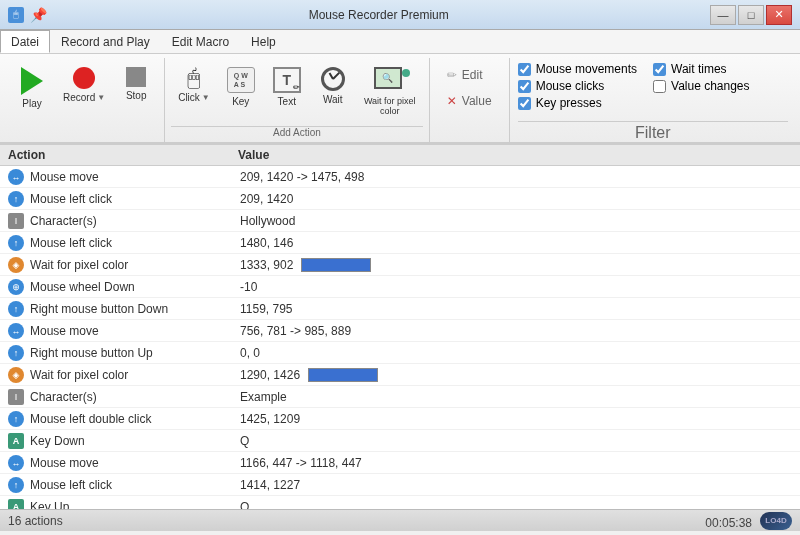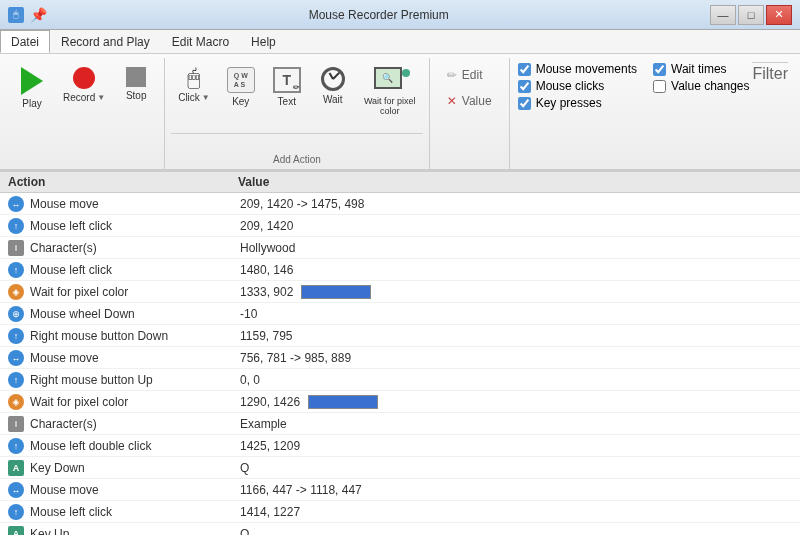--- a/index.html
+++ b/index.html
@@ -59,22 +59,22 @@
       flex-direction: column;
       align-items: stretch;
       border-right: 1px solid #ccc;
       padding: 0 6px 4px 6px;
     }
     .toolbar-group:last-child { border-right: none; flex: 1; }
     .toolbar-group-label {
       text-align: center;
       font-size: 10px;
       color: #666;
-      margin-top: 12px;
-      padding-top: 20px;
+      margin-top: 2px;
+      padding-top: 0;
       border-top: 1px solid #ccc;
     }
     .toolbar-items { display: flex; align-items: flex-start; gap: 2px; flex: 1; padding-top: 4px; }
 
     .tb-btn {
       display: flex; flex-direction: column; align-items: center; justify-content: center;
       padding: 4px 6px; cursor: pointer; border: 1px solid transparent; border-radius: 2px;
       min-width: 44px; gap: 3px;
     }
     .tb-btn .label { font-size: 10px; color: #333; text-align: center; }
@@ -90,21 +90,21 @@
 
     
     .key-icon { width: 28px; height: 26px; background: #f0f0f0; border: 1px solid #999; border-radius: 3px; margin: 0 auto; display: flex; flex-direction: column; align-items: center; justify-content: center; font-size: 7px; line-height: 1.3; color: #555; font-weight: bold; }
 
     
     .clock-icon { width: 24px; height: 24px; border: 3px solid #555; border-radius: 50%; margin: 0 auto; position: relative; display: flex; align-items: center; justify-content: center; }
     .clock-hand-h { position: absolute; width: 2px; height: 7px; background: #333; bottom: 50%; left: 50%; transform: translateX(-50%) rotate(-30deg); transform-origin: bottom; }
     .clock-hand-m { position: absolute; width: 2px; height: 9px; background: #333; bottom: 50%; left: 50%; transform: translateX(-50%) rotate(45deg); transform-origin: bottom; }
 
     
-    .filter-section { flex: 1; display: flex; flex-direction: row; padding: 4px 8px 0 8px; }
+    .filter-section { flex: 1; display: flex; flex-direction: column; padding: 4px 8px 0 8px; }
     .filter-row { display: flex; gap: 16px; flex: 1; }
     .filter-col { display: flex; flex-direction: column; gap: 3px; }
     .checkbox-item { display: flex; align-items: center; gap: 5px; cursor: pointer; }
     .checkbox-item input[type=checkbox] { width: 13px; height: 13px; margin: 0; accent-color: #4a90d9; }
     .filter-label-section { text-align: center; font-size: 16px; color: #666; border-top: 1px solid #ccc; padding-top: 2px; }
 
     
     .edit-section { display: flex; flex-direction: column; gap: 4px; padding: 6px 8px 0 8px; border-right: 1px solid #ccc; }
     .edit-btn { display: flex; align-items: center; gap: 5px; cursor: pointer; padding: 3px 8px; border: 1px solid transparent; border-radius: 2px; color: #666; }
 

